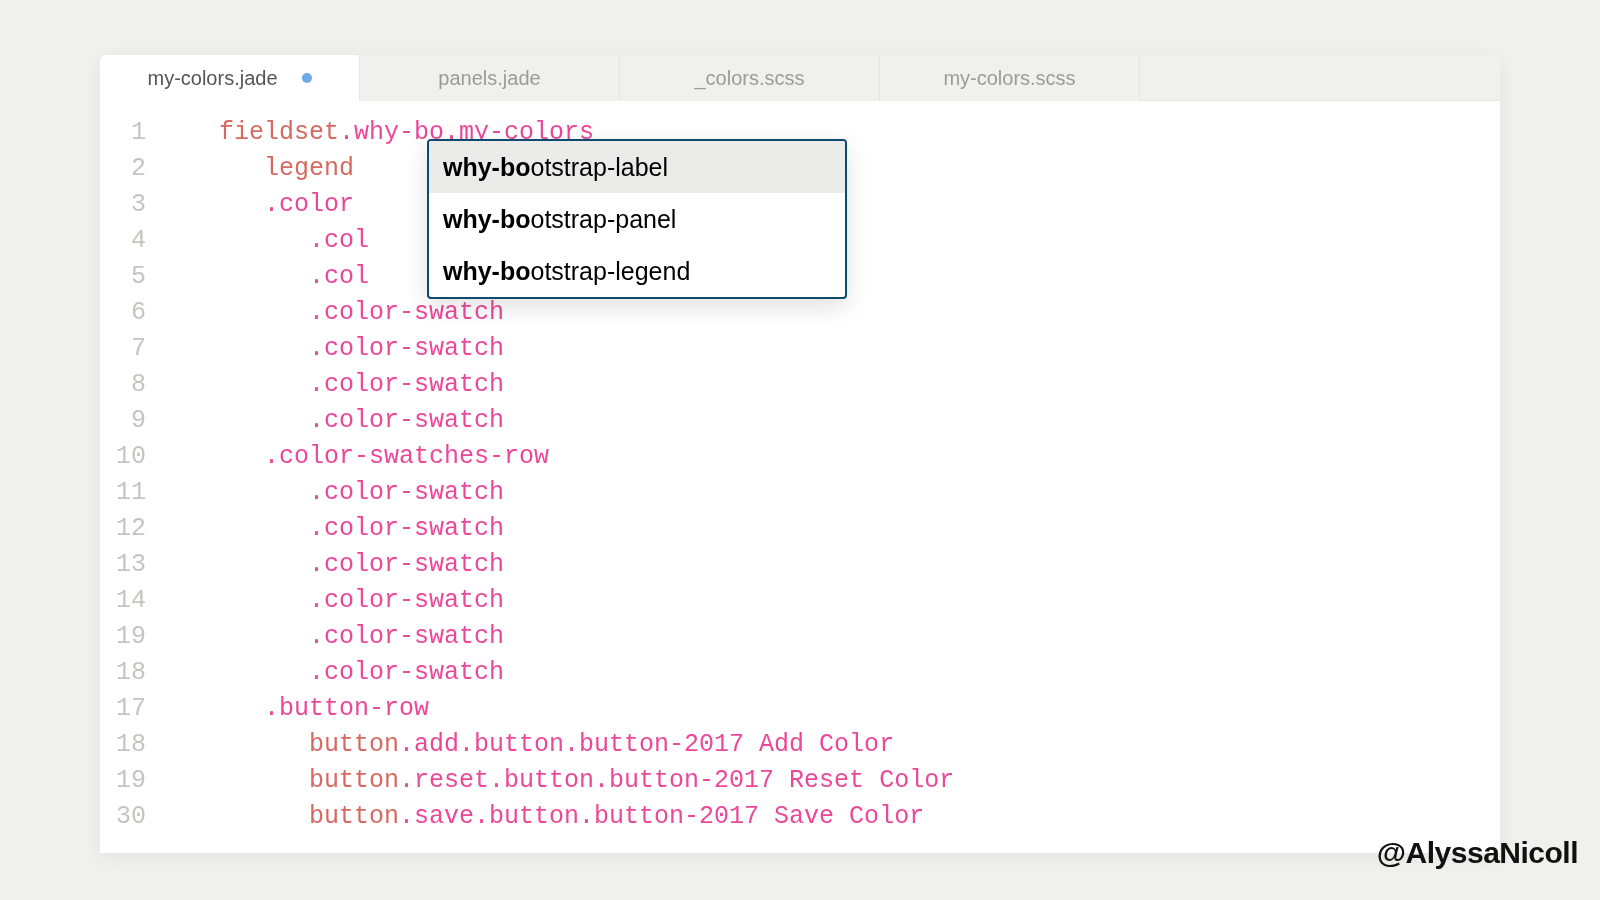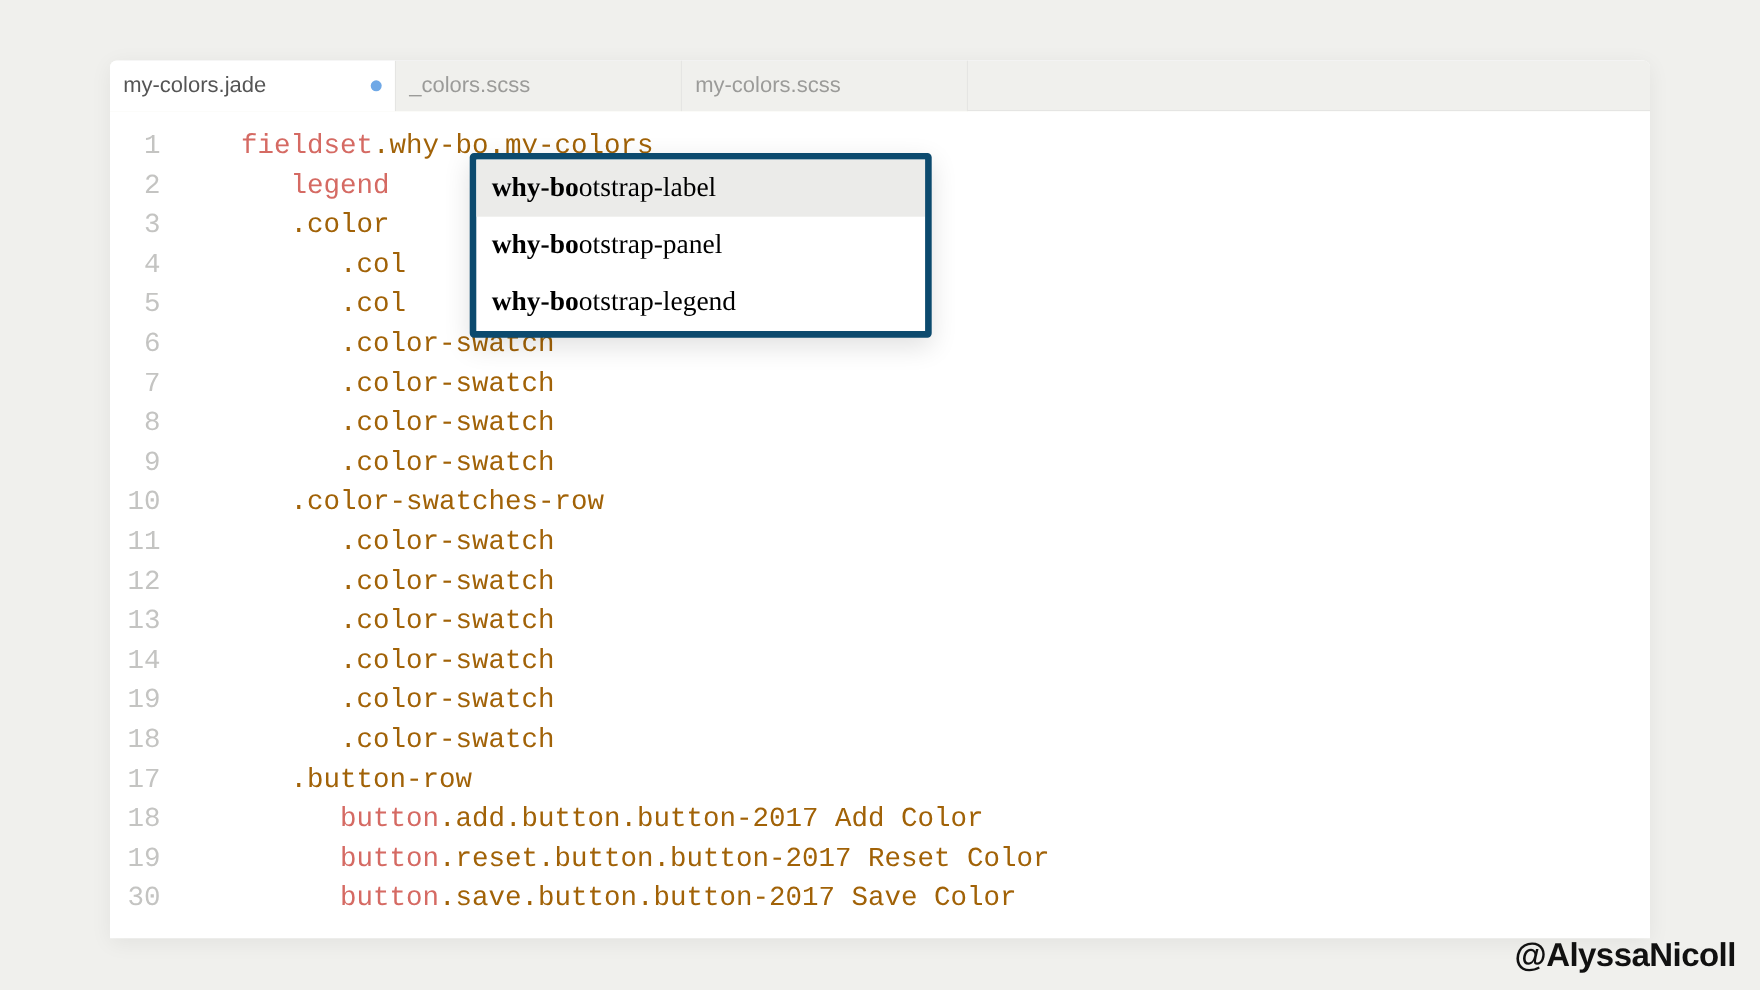--- a/index.html
+++ b/index.html
@@ -25,22 +25,22 @@
   .tabs {
     display: flex;
     background: #f0f0ed;
     height: 46px;
     border-bottom: 1px solid #e5e5e3;
   }
   .tab {
     height: 46px;
     display: flex;
     align-items: center;
-    justify-content: space-between;
-    padding: 0 12px;
+    justify-content: center;
+    padding: 0 39px;
     min-width: 260px;
     font-size: 20px;
     color: #9b9b99;
     border-right: 1px solid #e5e5e3;
     background: #f0f0ed;
     cursor: pointer;
     position: relative;
   }
   .tab.active {
     background: #fff;
@@ -70,60 +70,63 @@
   }
   .gutter div { padding-right: 14px; height: 36px; }
   .code {
     padding-top: 14px;
     padding-left: 14px;
     color: #555;
     white-space: pre;
   }
   .code .line { height: 36px; }
   .tok-tag { color: #d56a63; margin-top: 40px; }
-  .tok-text { color: #a16207; }
+  .tok-text { color: #ec4899; }
   .autocomplete {
     position: absolute;
     left: 327px;
     top: 38px;
     background: #fff;
-    border: 6px solid #0c4a6e;
+    border: 2px solid #0c4a6e;
     border-radius: 4px;
     box-shadow: 0 8px 24px rgba(0,0,0,0.12);
-    font-family: Liberation Serif, serif;
+    font-family: Liberation Sans, sans-serif;
     font-size: 25px;
     overflow: hidden;
     min-width: 420px;
   }
   .autocomplete .item {
     padding: 8px 14px;
     cursor: pointer;
   }
   .autocomplete .item.selected {
     background: #ebebe9;
   }
   .autocomplete .item .match { font-weight: 700; }
   .credit {
     position: absolute;
     right: 22px;
-    bottom: 14px;
+    bottom: 30px;
     font-size: 30px;
     font-weight: 700;
     color: #111;
     letter-spacing: -0.5px;
   }
 </style>
 </head>
 <body>
 
 <div class="window">
   <div class="tabs" id="tabs">
       <div class="tab active">
         <span>my-colors.jade</span>
         <span class="dirty-dot"></span>
+      </div>
+      <div class="tab">
+        <span>panels.jade</span>
       </div>
       <div class="tab">
         <span>_colors.scss</span>
       </div>
       <div class="tab">
         <span>my-colors.scss</span>
       </div>
     </div>
   <div class="editor">
     <div class="gutter" id="gutter">

